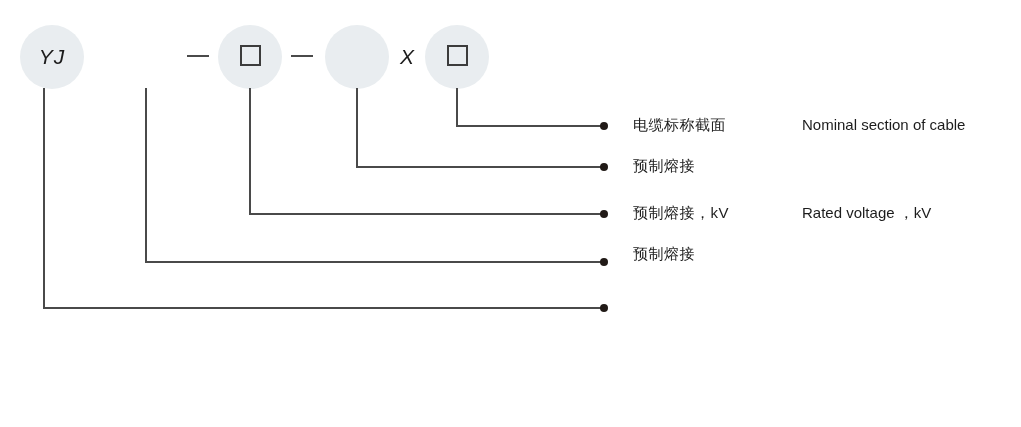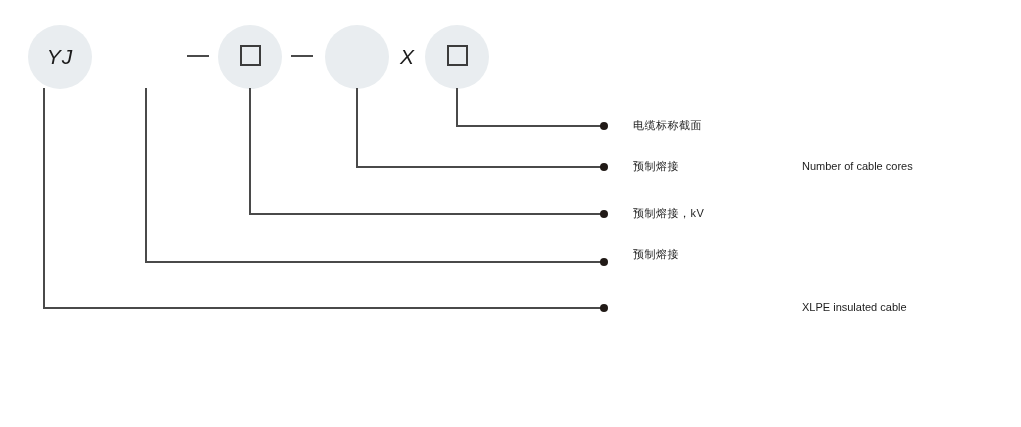--- a/index.html
+++ b/index.html
@@ -75,33 +75,33 @@
     left: 600px;
     width: 8px;
     height: 8px;
     border-radius: 50%;
     background: var(--dot, #211a17);
   }
   .lbl {
     position: absolute;
     height: 24px;
     line-height: 24px;
-    font-size: 11px;
+    font-size: 15px;
     white-space: nowrap;
     color: var(--text, #1c1c1c);
   }
   .lbl.zh { left: 633px; letter-spacing: 0.5px; }
   .lbl.en { left: 802px; }
 </style>
 </head>
 <body>
 
 <div class="stage" style="--circle-fill: #e9edf0; --line: #4a4a4a; --dot: #211a17; --text: #1c1c1c;">
 
-  <div class="circle" style="left:28px">
+  <div class="circle" style="left:20px">
     <span class="code-label">YJ</span>
   </div>
 
 
   <div class="dash" style="left:187px"></div>
 
   <div class="circle" style="left:218px">
     <span class="code-box"></span>
   </div>
 
@@ -129,23 +129,23 @@
 
   <div class="vline" style="left:145px;height:175px"></div>
   <div class="hline" style="left:145px;top:261px;width:459px"></div>
   <div class="dot" style="top:258px"></div>
 
   <div class="vline" style="left:43px;height:221px"></div>
   <div class="hline" style="left:43px;top:307px;width:561px"></div>
   <div class="dot" style="top:304px"></div>
 
   <div class="lbl zh" style="top:113px">电缆标称截面</div>
+  <div class="lbl en" style="top:113px">Nominal section of cable</div>
 
   <div class="lbl zh" style="top:154px">预制熔接</div>
-  <div class="lbl en" style="top:154px">Number of cable cores</div>
 
   <div class="lbl zh" style="top:201px">预制熔接，kV</div>
+  <div class="lbl en" style="top:201px">Rated voltage ，kV</div>
 
   <div class="lbl zh" style="top:242px">预制熔接</div>
 
-  <div class="lbl en" style="top:295px">XLPE insulated cable</div>
 
 </div>
 
 </body></html>

